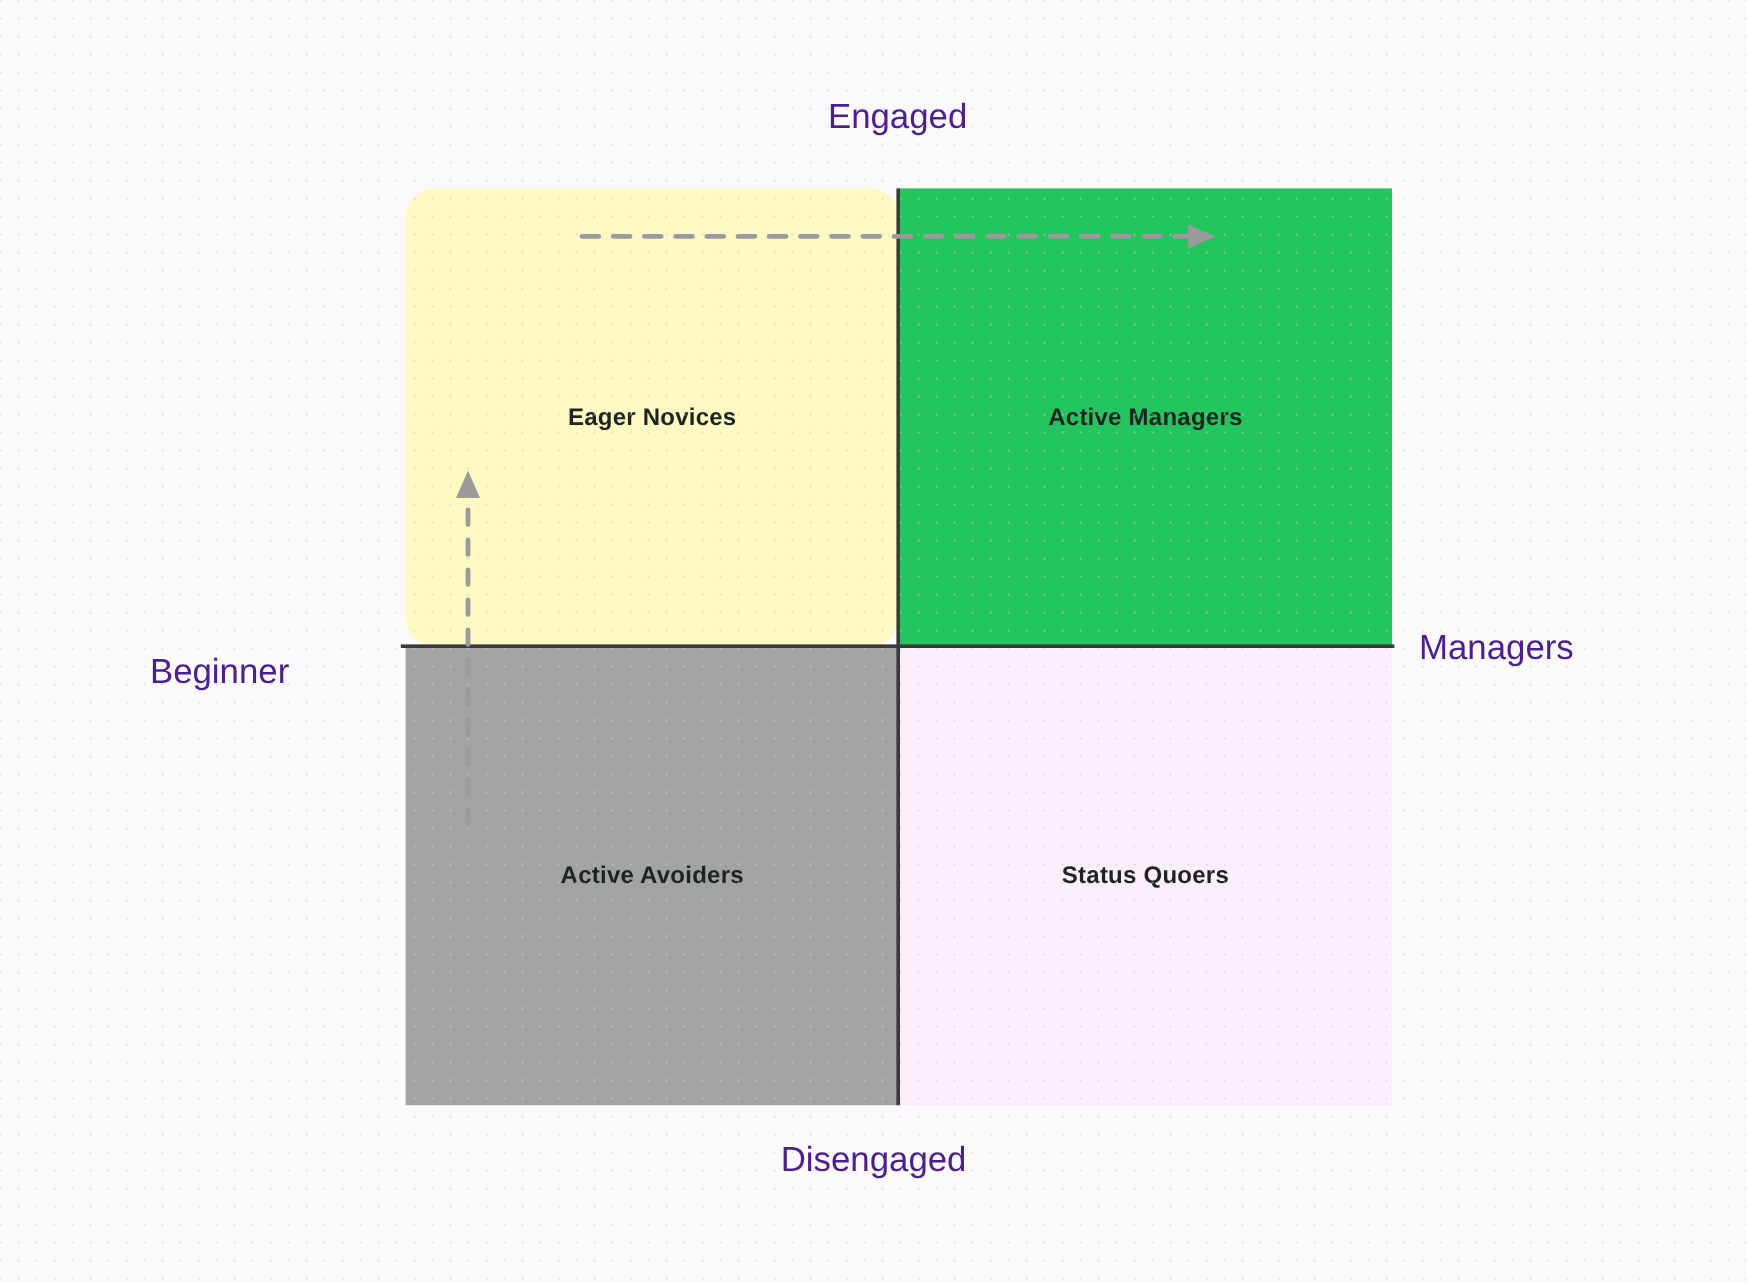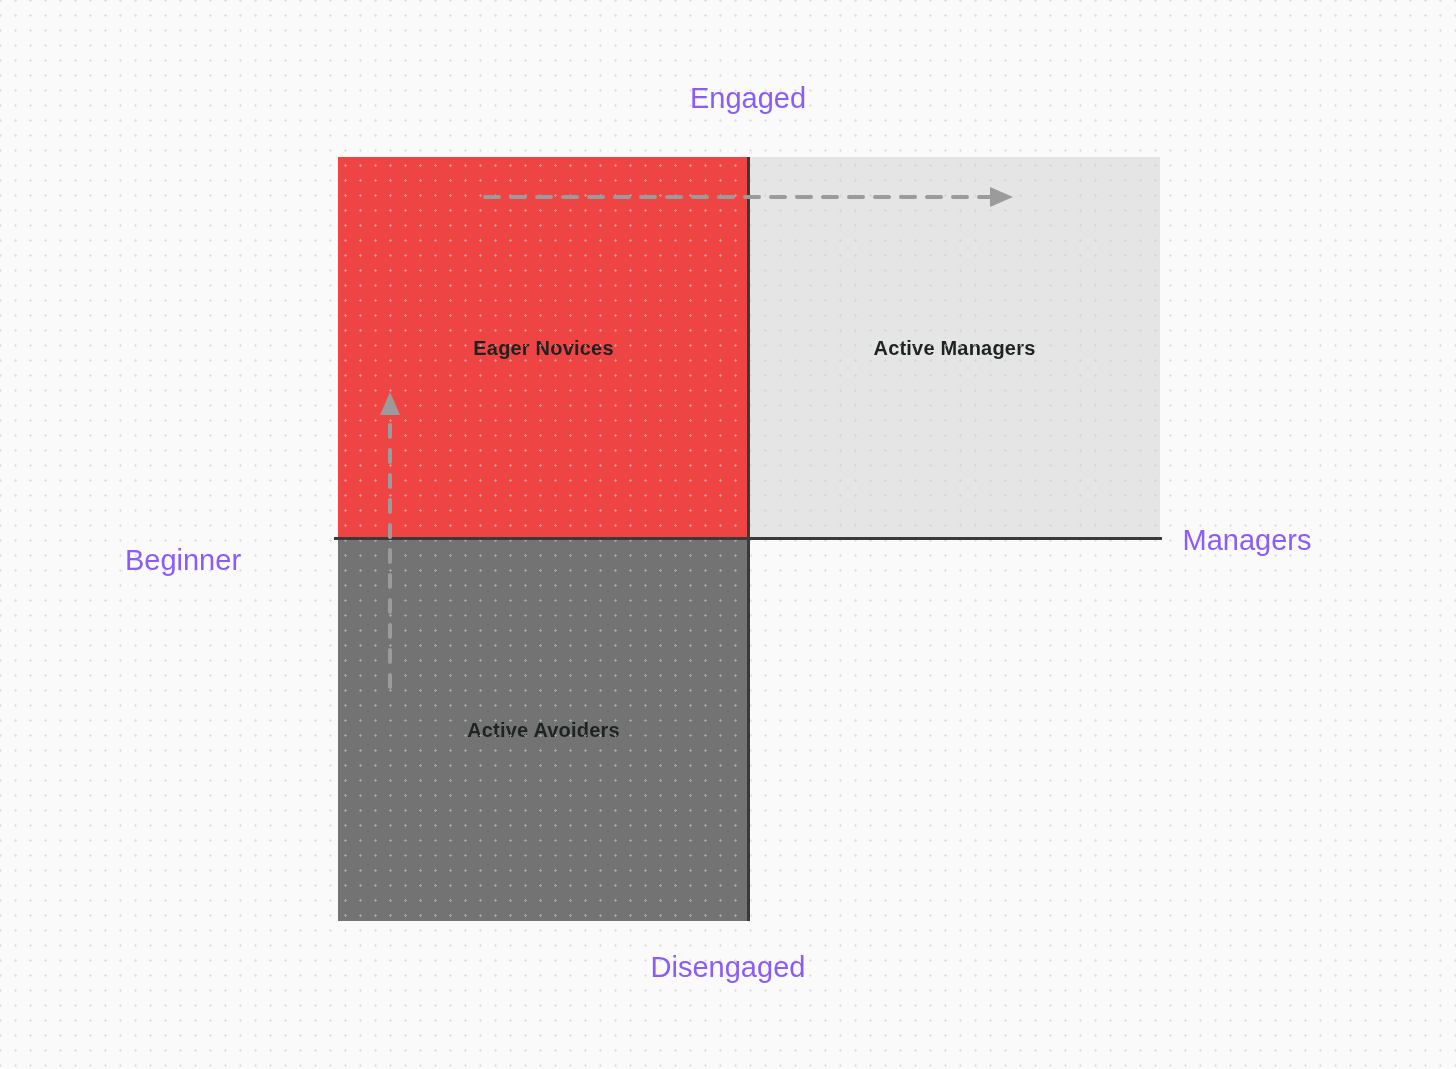--- a/index.html
+++ b/index.html
@@ -62,47 +62,50 @@
     top: 157px;
     width: 3px;
     height: 764px;
     background: #3a3a3a;
   }
 
   
   .axis-label {
     position: absolute;
     font-size: 29px;
-    color: #8b5cf6;
+    color: #4c1d95;
     white-space: nowrap;
     line-height: 32px;
   }
   .axis-label.top    { left: 748px;  top: 82px;  transform: translateX(-50%); }
   .axis-label.bottom { left: 728px;  top: 951px; transform: translateX(-50%); }
   .axis-label.left   { left: 183px;  top: 544px; transform: translateX(-50%); }
   .axis-label.right  { left: 1247px; top: 524px; transform: translateX(-50%); }
 
   .arrow-layer {
     position: absolute;
     inset: 0;
     pointer-events: none;
   }
 </style>
 </head>
 <body style="background: rgb(250, 250, 250);">
 
 <div class="quadrant-box">
-  <div class="quadrant" style="background: #ef4444;">
+  <div class="quadrant" style="background: #fef9c3; border-radius: 24px;">
     <span class="quadrant-label">Eager Novices</span>
   </div>
-  <div class="quadrant" style="background: #e5e5e5;">
+  <div class="quadrant" style="background: #22c55e;">
     <span class="quadrant-label">Active Managers</span>
   </div>
-  <div class="quadrant" style="background: #737373;">
+  <div class="quadrant" style="background: #a3a3a3;">
     <span class="quadrant-label">Active Avoiders</span>
+  </div>
+  <div class="quadrant" style="background: rgb(251, 238, 251);">
+    <span class="quadrant-label">Status Quoers</span>
   </div>
 </div>
 
 <div class="dot-overlay"></div>
 
 <div class="axis-h" style="background: rgb(58, 58, 58);"></div>
 <div class="axis-v" style="background: rgb(58, 58, 58);"></div>
 
 <div class="axis-label top">Engaged</div>
 <div class="axis-label bottom">Disengaged</div>

